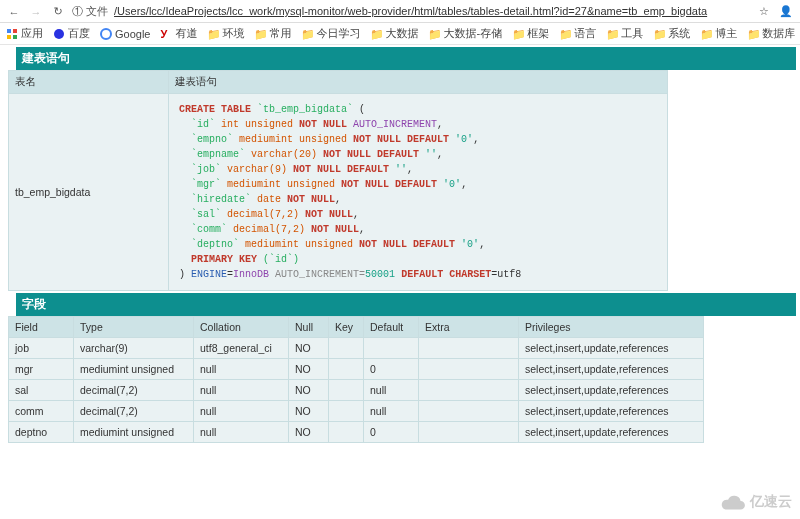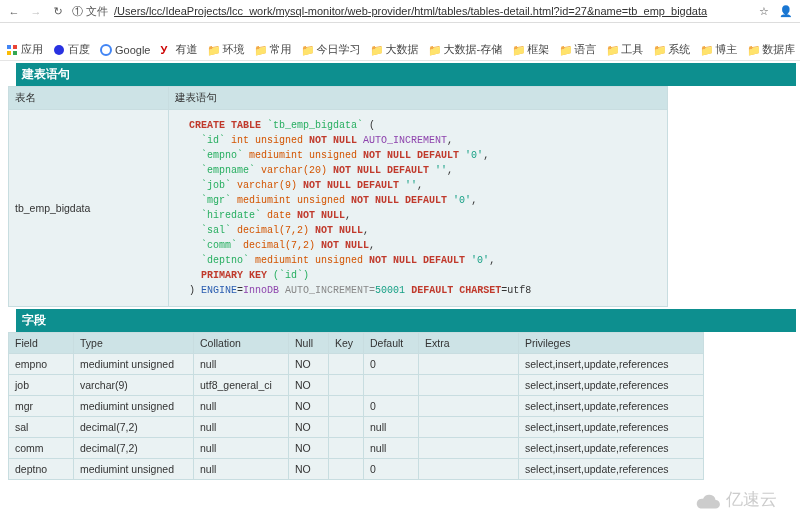--- a/index.html
+++ b/index.html
@@ -3,38 +3,38 @@
 <meta charset="utf-8">
 <style>
   * { box-sizing: border-box; margin: 0; padding: 0; }
   body { font-family: Arial, "Microsoft YaHei", sans-serif; font-size: 11px; color: #333; background: #fff; width: 800px; }
   .browser-bar { display: flex; align-items: center; padding: 3px 6px; border-bottom: 1px solid #ddd; gap: 6px; }
   .nav-btn { width: 16px; height: 16px; display: inline-flex; align-items: center; justify-content: center; color: #555; }
   .url-prefix { font-size: 11px; color: #555; }
   .url-field { flex: 1; font-size: 11px; color: #333; border: none; outline: none; text-decoration: underline; }
   .star-icon, .user-icon { width: 16px; text-align: center; color: #555; }
   .bookmarks { display: flex; align-items: center; padding: 3px 6px; gap: 10px; border-bottom: 1px solid #e5e5e5; font-size: 11px; color: #444; }
-  .bk-item { display: inline-flex; align-items: center; gap: 3px; white-space: nowrap; margin-top: 16px; }
+  .bk-item { display: inline-flex; align-items: center; gap: 3px; white-space: nowrap; }
   .fav { width: 12px; height: 12px; display: inline-block; }
   .fav svg { width: 12px; height: 12px; }
   .section-title { background: #0d8f8f; color: #fff; font-weight: bold; padding: 3px 6px; font-size: 12px; margin-top: 2px; width: 780px; margin-left: 8px;}
   .content { padding: 0 8px; }
   table { border-collapse: collapse; width: 660px; table-layout: fixed; }
   th, td { border: 1px solid #c8dde0; padding: 4px 6px; font-size: 10.5px; text-align: left; overflow: hidden; white-space: nowrap; text-overflow: ellipsis; vertical-align: top;}
   thead th, .hdr-row td { background: #cde3e6; font-weight: normal; color: #333; }
   tbody td { background: #eaf2f3; color: #333; }
-  .ddl-cell { background: #eaf2f3; padding: 8px 20px; font-family: "Courier New", monospace; font-size: 10px; line-height: 1.5; white-space: pre; margin-top: 20px; }
+  .ddl-cell { background: #eaf2f3; padding: 8px 10px; font-family: "Courier New", monospace; font-size: 10px; line-height: 1.5; white-space: pre; margin-top: 20px; }
   .kw-red { color: #c0392b; font-weight: bold; }
   .kw-blue { color: #2a5db0; }
   .kw-green { color: #27ae60; }
   .kw-orange { color: #d35400; }
   .kw-purple { color: #8e44ad; }
   .kw-teal { color: #16a085; }
   .kw-gray { color: #888; }
-  .watermark { position: fixed; right: 23px; bottom: 8px; font-size: 17px; color: #ccc; font-weight: normal; }
+  .watermark { position: fixed; right: 8px; bottom: 8px; font-size: 14px; color: #ccc; font-weight: bold; }
   .watermark svg { width: 26px; height: 18px; vertical-align: middle; fill: #ccc; }
 </style>
 </head>
 <body>
 
 <div class="browser-bar">
   <span class="nav-btn">←</span>
   <span class="nav-btn" style="color:#bbb">→</span>
   <span class="nav-btn">↻</span>
   <span class="url-prefix">① 文件</span>
@@ -167,31 +167,20 @@
       <th>Null</th>
       <th>Key</th>
       <th>Default</th>
       <th>Extra</th>
       <th>Privileges</th>
       <th>Comment</th>
     </tr>
       </thead>
     <tbody id="fields-body">
         <tr>
-          <td>empno</td>
-          <td>mediumint unsigned</td>
-          <td>null</td>
-          <td>NO</td>
-          <td></td>
-          <td>0</td>
-          <td></td>
-          <td>select,insert,update,references</td>
-          <td></td>
-        </tr>
-        <tr>
           <td>job</td>
           <td>varchar(9)</td>
           <td>utf8_general_ci</td>
           <td>NO</td>
           <td></td>
           <td></td>
           <td></td>
           <td>select,insert,update,references</td>
           <td></td>
         </tr>

